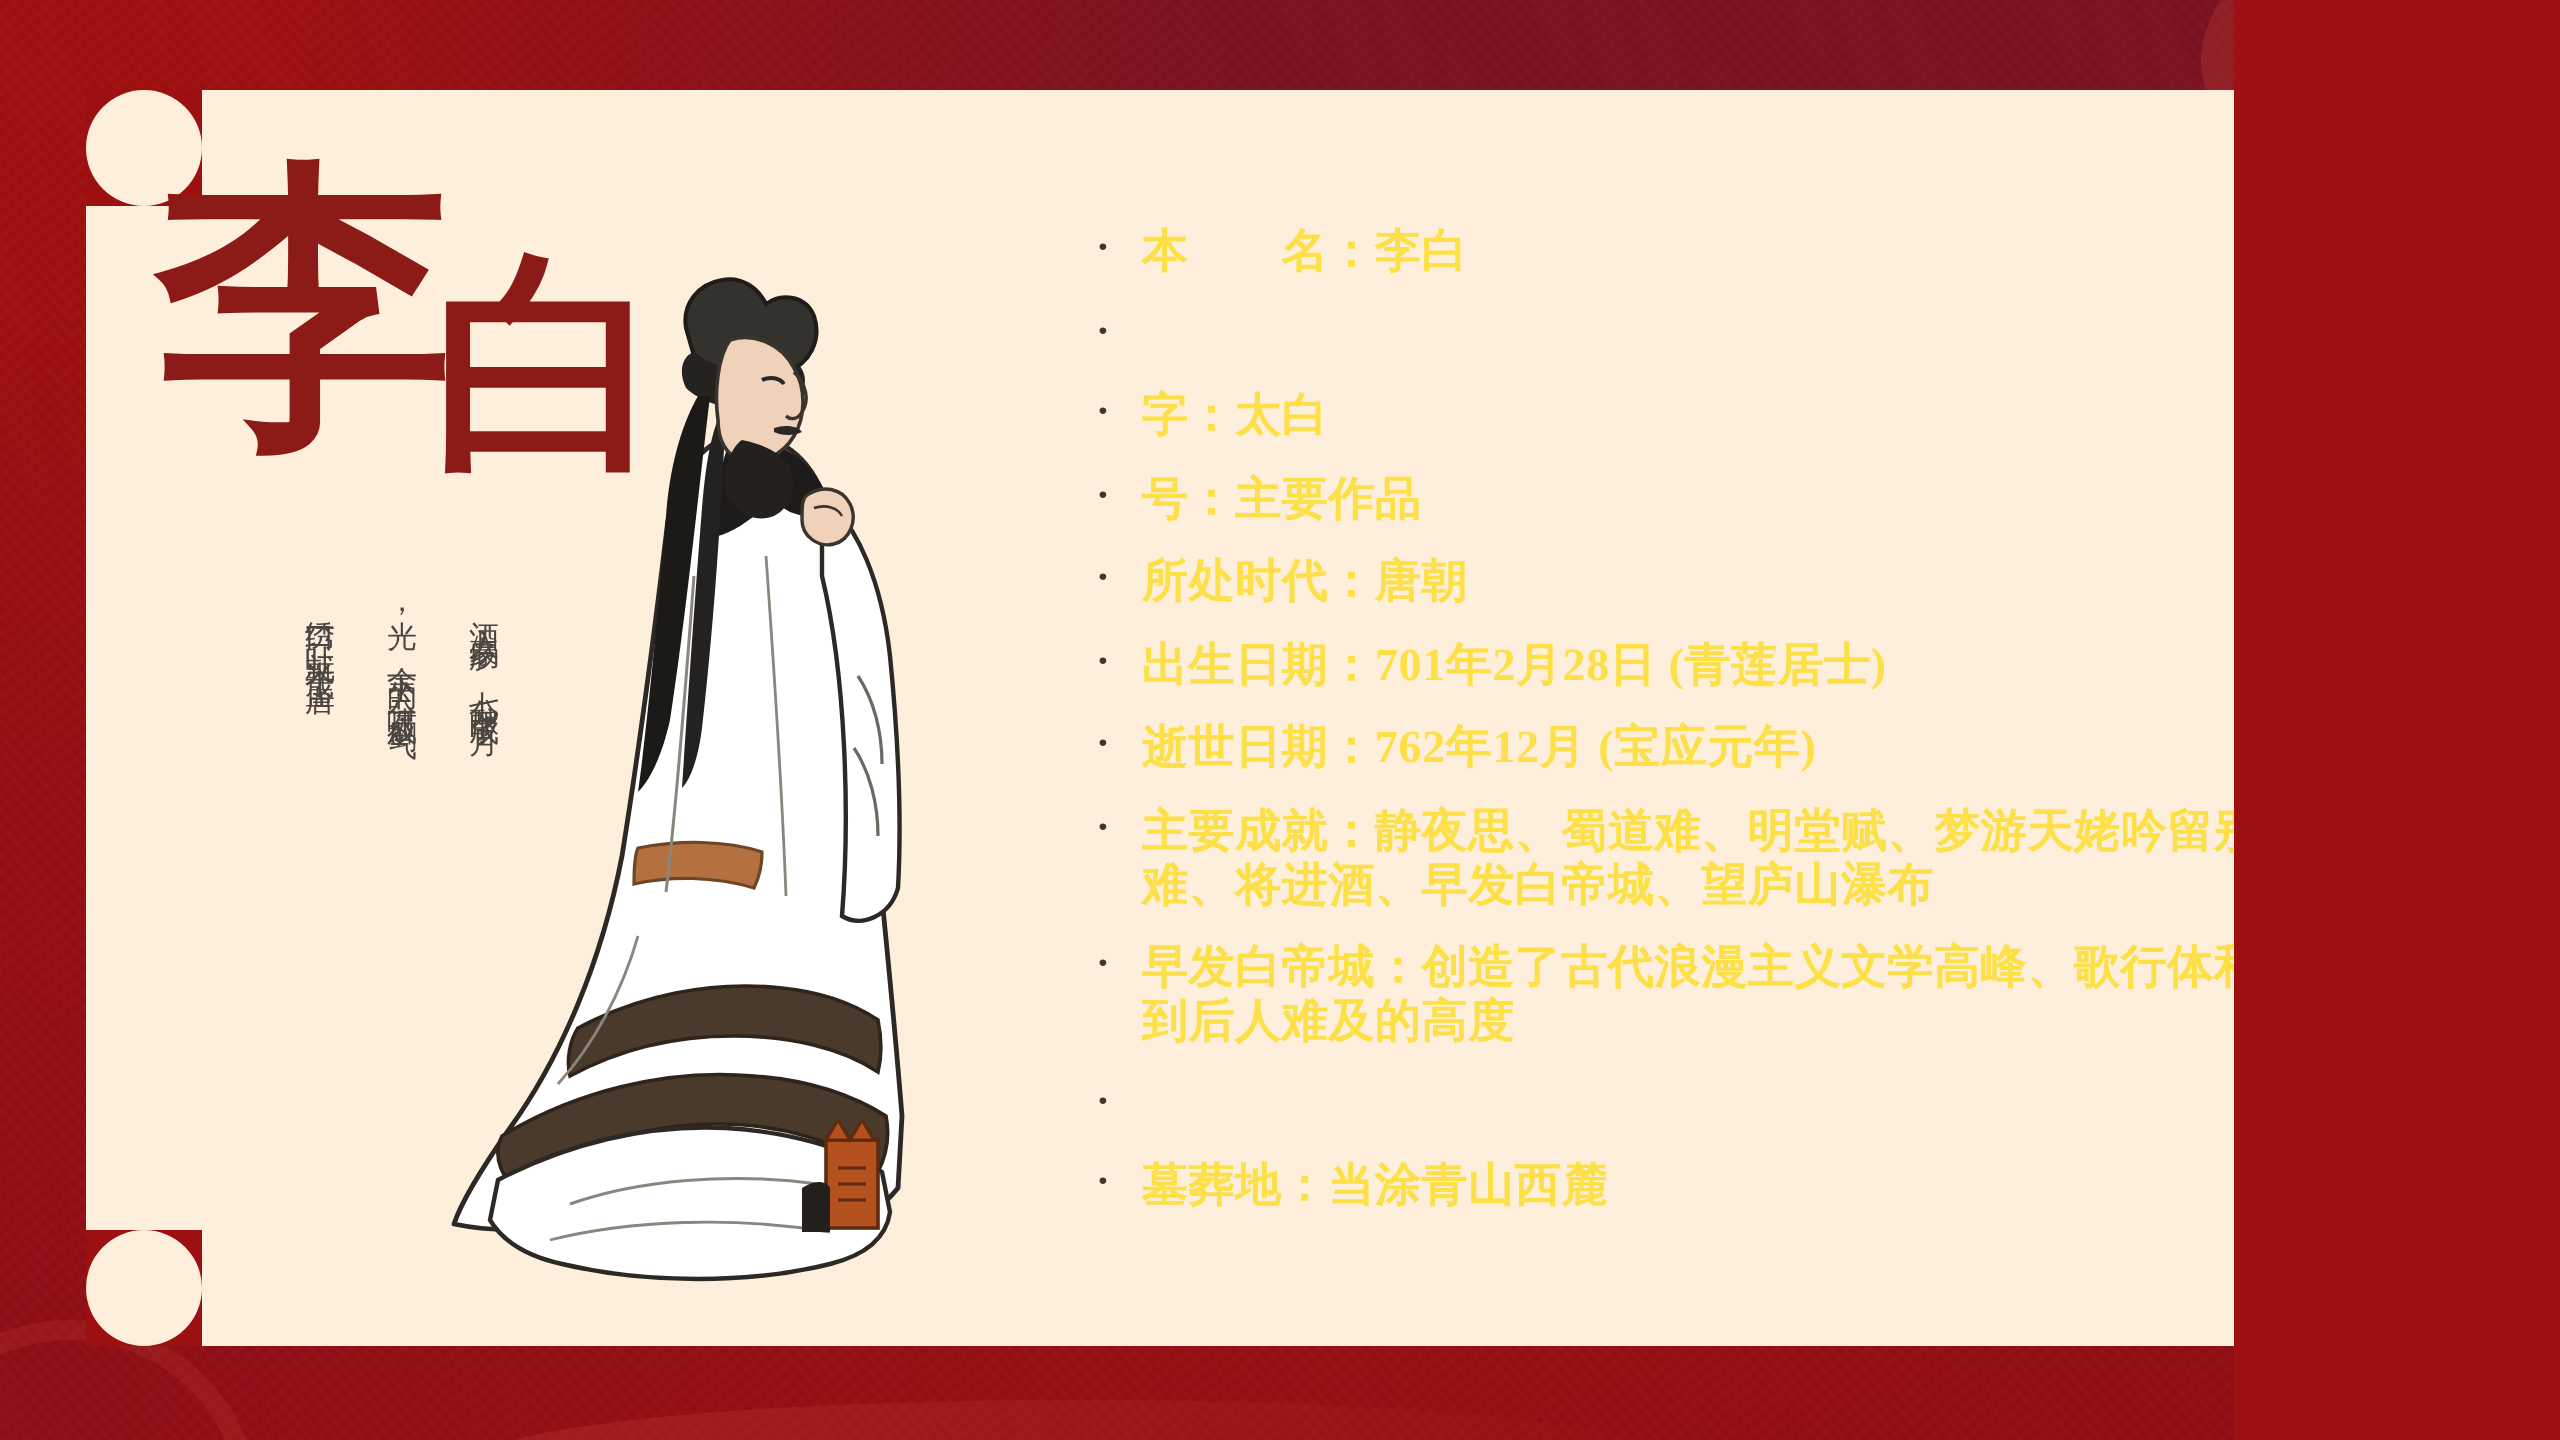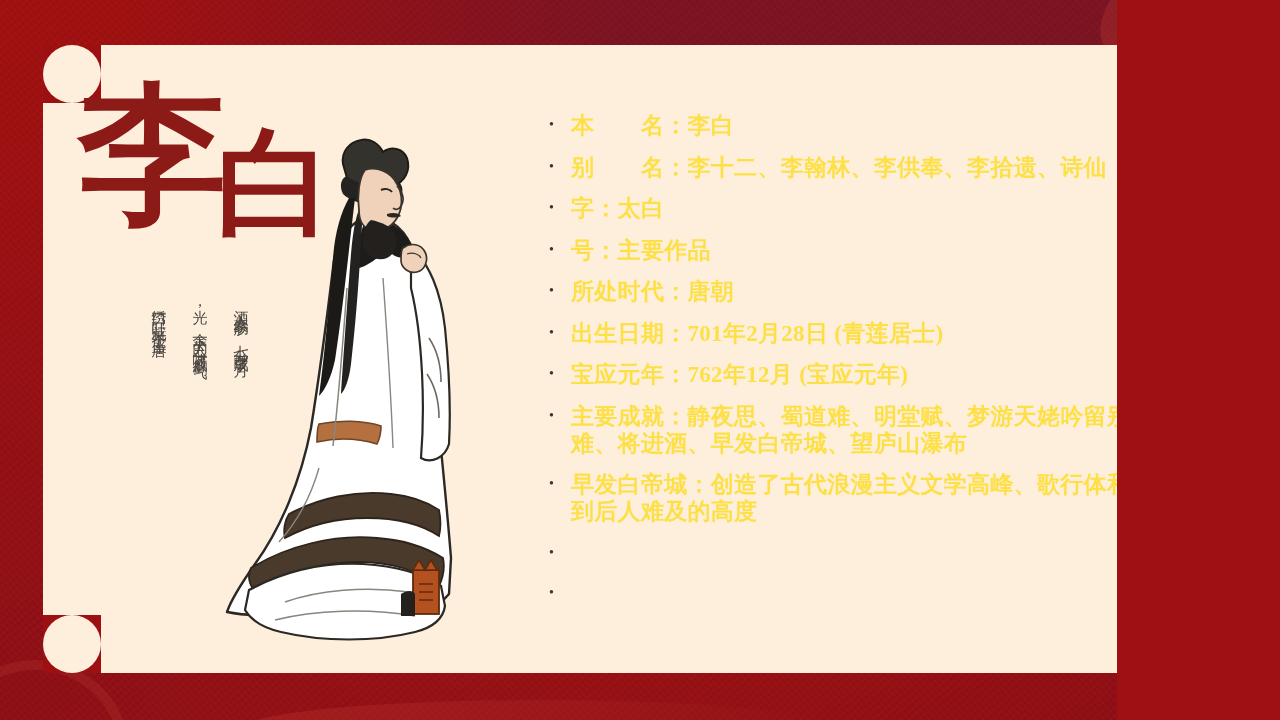--- a/index.html
+++ b/index.html
@@ -193,51 +193,51 @@
   </div>
 
   <div class="info">
 
   <div class="row">
         <div class="dot">•</div>
         <div class="txt"><span>本　　名：</span><span>李白</span></div>
       </div>
       <div class="row">
         <div class="dot">•</div>
-        <div class="txt"><span>别　　名：</span><span>李十二、李翰林、李供奉、李拾遗、诗仙</span></div>
       </div>
       <div class="row">
         <div class="dot">•</div>
         <div class="txt"><span>字：</span><span>太白</span></div>
       </div>
       <div class="row">
         <div class="dot">•</div>
         <div class="txt"><span>号：</span><span>主要作品</span></div>
       </div>
       <div class="row">
         <div class="dot">•</div>
         <div class="txt"><span>所处时代：</span><span>唐朝</span></div>
       </div>
       <div class="row">
         <div class="dot">•</div>
         <div class="txt"><span>出生日期：</span><span>701年2月28日 (青莲居士)</span></div>
       </div>
       <div class="row">
         <div class="dot">•</div>
-        <div class="txt"><span>宝应元年：</span><span>762年12月 (宝应元年)</span></div>
+        <div class="txt"><span>逝世日期：</span><span>762年12月 (宝应元年)</span></div>
       </div>
       <div class="row">
         <div class="dot">•</div>
         <div class="txt"><span>主要成就：</span><span>静夜思、蜀道难、明堂赋、梦游天姥吟留别、行路难、将进酒、早发白帝城、望庐山瀑布</span></div>
       </div>
       <div class="row">
         <div class="dot">•</div>
         <div class="txt"><span>早发白帝城：</span><span>创造了古代浪漫主义文学高峰、歌行体和七绝达到后人难及的高度</span></div>
       </div>
       <div class="row">
         <div class="dot">•</div>
       </div>
       <div class="row">
         <div class="dot">•</div>
+        <div class="txt"><span>墓葬地：</span><span>当涂青山西麓</span></div>
       </div>
     </div>
 
 </div>
 
 </body></html>

